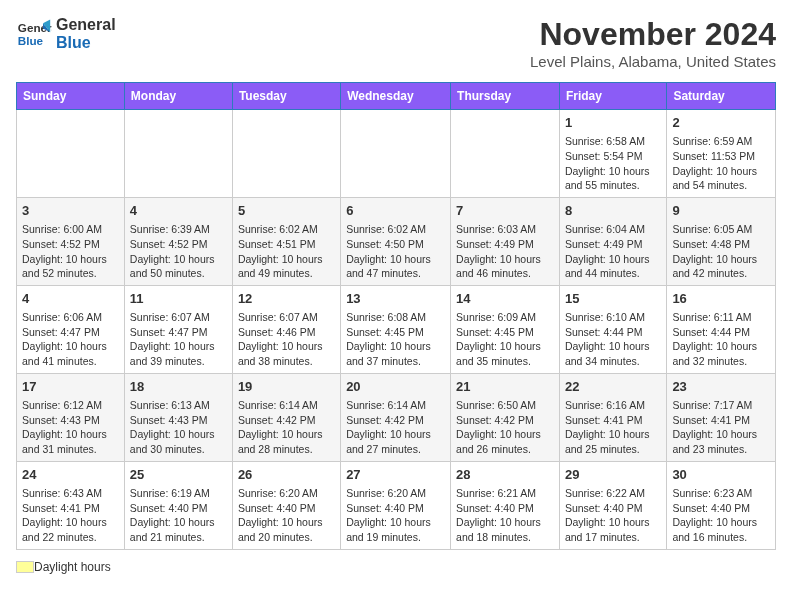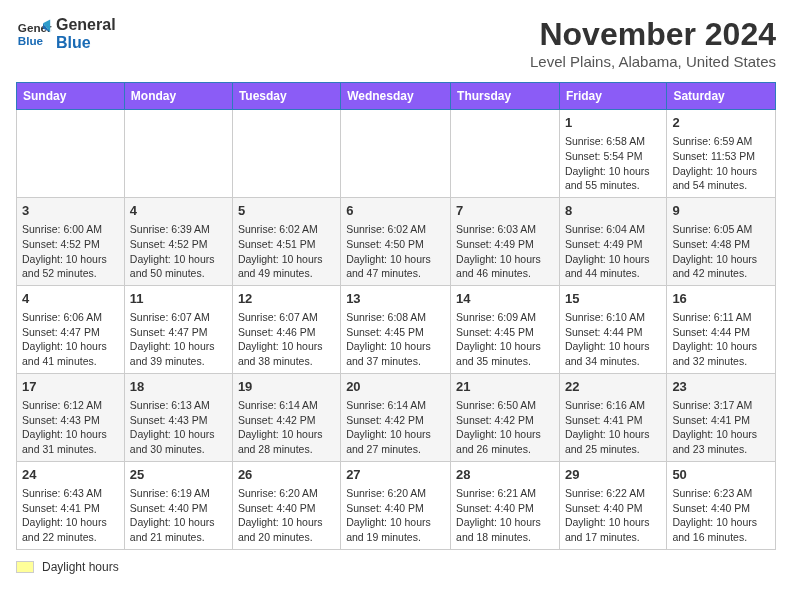--- a/index.html
+++ b/index.html
@@ -71,21 +71,21 @@
       font-weight: bold;
       display: block;
       margin-bottom: 2px;
     }
     .empty-cell {
       background: #fff !important;
     }
     .legend {
       display: flex;
       align-items: center;
-      gap: 8px;
+      gap: 0;
       margin-top: 10px;
       font-size: 12px;
       color: #333;
     }
     .legend-box {
       width: 18px;
       height: 12px;
       background: #ffff99;
       border: 1px solid #ccc;
       display: inline-block;
@@ -154,30 +154,30 @@
           <td><span class="day-num">15</span><span>Sunrise: 6:10 AM</span><br><span>Sunset: 4:44 PM</span><br><span>Daylight: 10 hours and 34 minutes.</span><br></td>
           <td><span class="day-num">16</span><span>Sunrise: 6:11 AM</span><br><span>Sunset: 4:44 PM</span><br><span>Daylight: 10 hours and 32 minutes.</span><br></td>
         </tr>
         <tr>
           <td><span class="day-num">17</span><span>Sunrise: 6:12 AM</span><br><span>Sunset: 4:43 PM</span><br><span>Daylight: 10 hours and 31 minutes.</span><br></td>
           <td><span class="day-num">18</span><span>Sunrise: 6:13 AM</span><br><span>Sunset: 4:43 PM</span><br><span>Daylight: 10 hours and 30 minutes.</span><br></td>
           <td><span class="day-num">19</span><span>Sunrise: 6:14 AM</span><br><span>Sunset: 4:42 PM</span><br><span>Daylight: 10 hours and 28 minutes.</span><br></td>
           <td><span class="day-num">20</span><span>Sunrise: 6:14 AM</span><br><span>Sunset: 4:42 PM</span><br><span>Daylight: 10 hours and 27 minutes.</span><br></td>
           <td><span class="day-num">21</span><span>Sunrise: 6:50 AM</span><br><span>Sunset: 4:42 PM</span><br><span>Daylight: 10 hours and 26 minutes.</span><br></td>
           <td><span class="day-num">22</span><span>Sunrise: 6:16 AM</span><br><span>Sunset: 4:41 PM</span><br><span>Daylight: 10 hours and 25 minutes.</span><br></td>
-          <td><span class="day-num">23</span><span>Sunrise: 3:17 AM</span><br><span>Sunset: 4:41 PM</span><br><span>Daylight: 10 hours and 23 minutes.</span><br></td>
+          <td><span class="day-num">23</span><span>Sunrise: 7:17 AM</span><br><span>Sunset: 4:41 PM</span><br><span>Daylight: 10 hours and 23 minutes.</span><br></td>
         </tr>
         <tr>
           <td><span class="day-num">24</span><span>Sunrise: 6:43 AM</span><br><span>Sunset: 4:41 PM</span><br><span>Daylight: 10 hours and 22 minutes.</span><br></td>
           <td><span class="day-num">25</span><span>Sunrise: 6:19 AM</span><br><span>Sunset: 4:40 PM</span><br><span>Daylight: 10 hours and 21 minutes.</span><br></td>
           <td><span class="day-num">26</span><span>Sunrise: 6:20 AM</span><br><span>Sunset: 4:40 PM</span><br><span>Daylight: 10 hours and 20 minutes.</span><br></td>
           <td><span class="day-num">27</span><span>Sunrise: 6:20 AM</span><br><span>Sunset: 4:40 PM</span><br><span>Daylight: 10 hours and 19 minutes.</span><br></td>
           <td><span class="day-num">28</span><span>Sunrise: 6:21 AM</span><br><span>Sunset: 4:40 PM</span><br><span>Daylight: 10 hours and 18 minutes.</span><br></td>
           <td><span class="day-num">29</span><span>Sunrise: 6:22 AM</span><br><span>Sunset: 4:40 PM</span><br><span>Daylight: 10 hours and 17 minutes.</span><br></td>
-          <td><span class="day-num">50</span><span>Sunrise: 6:23 AM</span><br><span>Sunset: 4:40 PM</span><br><span>Daylight: 10 hours and 16 minutes.</span><br></td>
+          <td><span class="day-num">30</span><span>Sunrise: 6:23 AM</span><br><span>Sunset: 4:40 PM</span><br><span>Daylight: 10 hours and 16 minutes.</span><br></td>
         </tr>
       </tbody>
   </table>
 
   <div class="legend">
     <div class="legend-box"></div>
     <span>Daylight hours</span>
   </div>
 </div>
 

